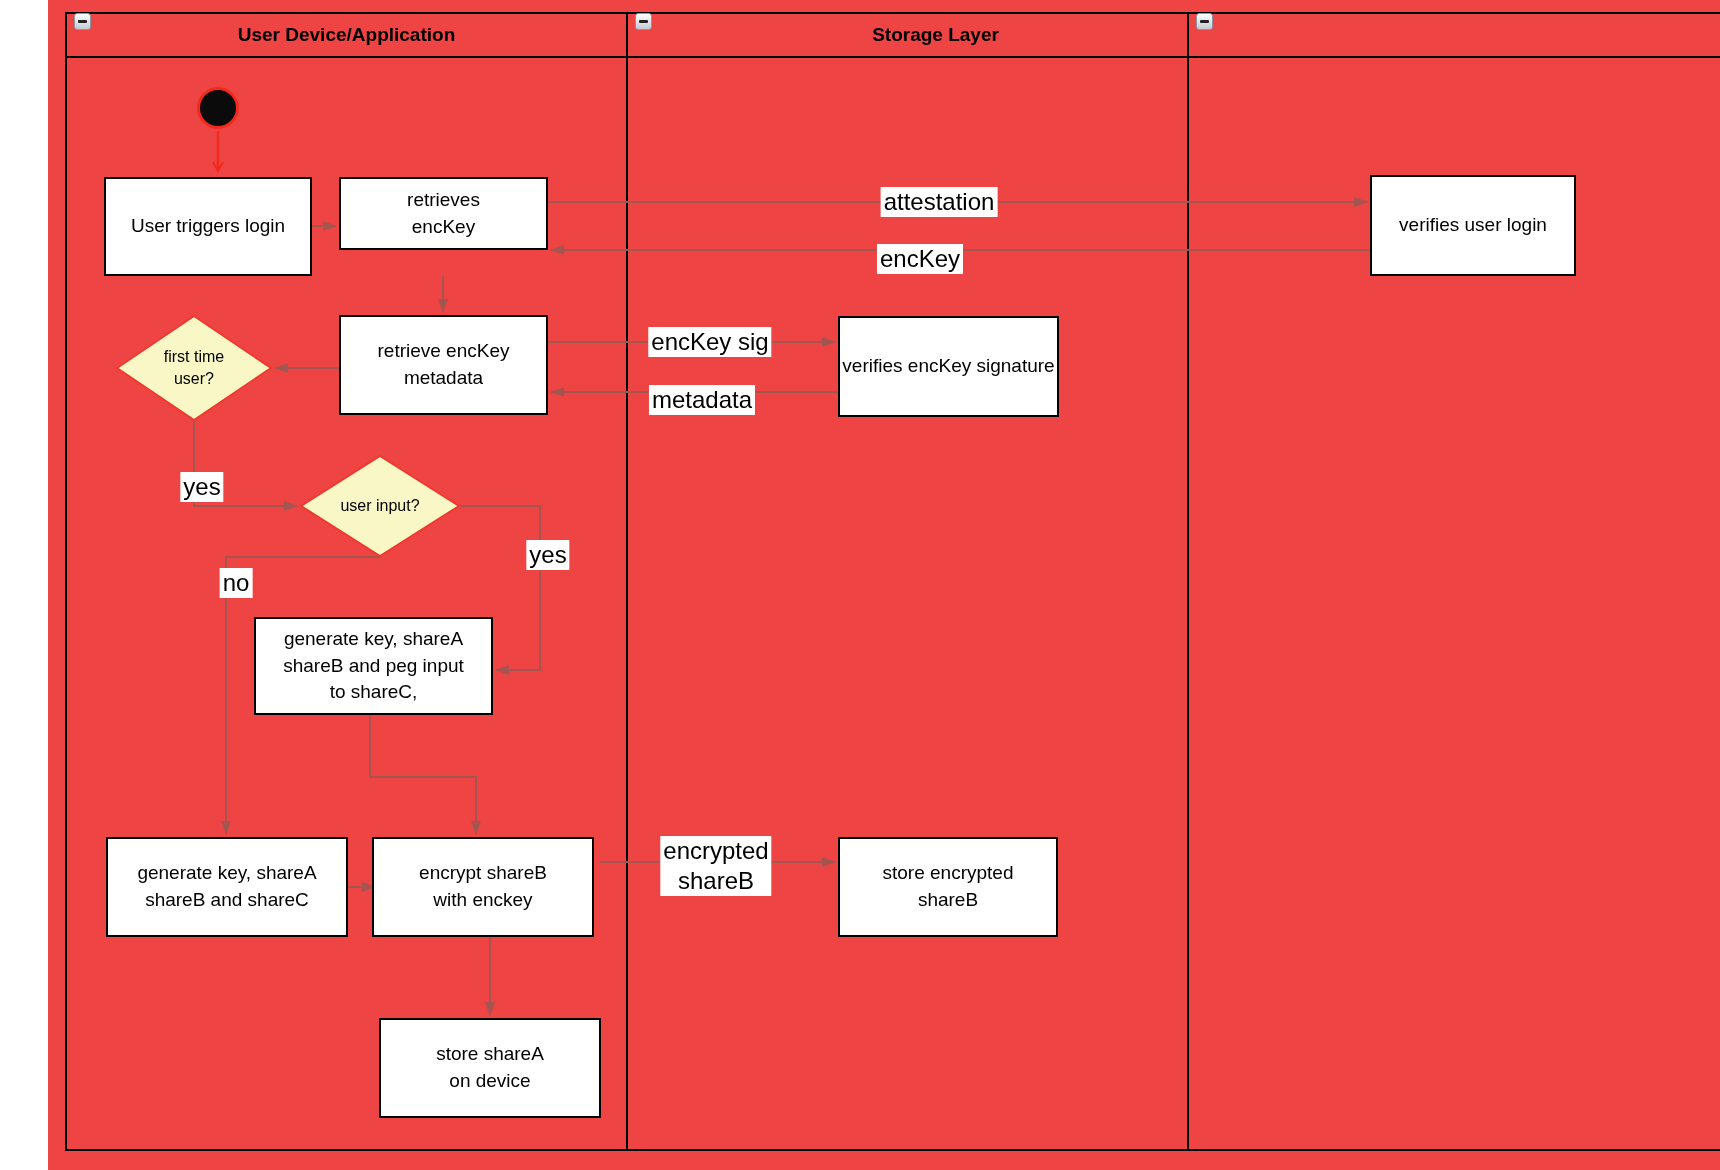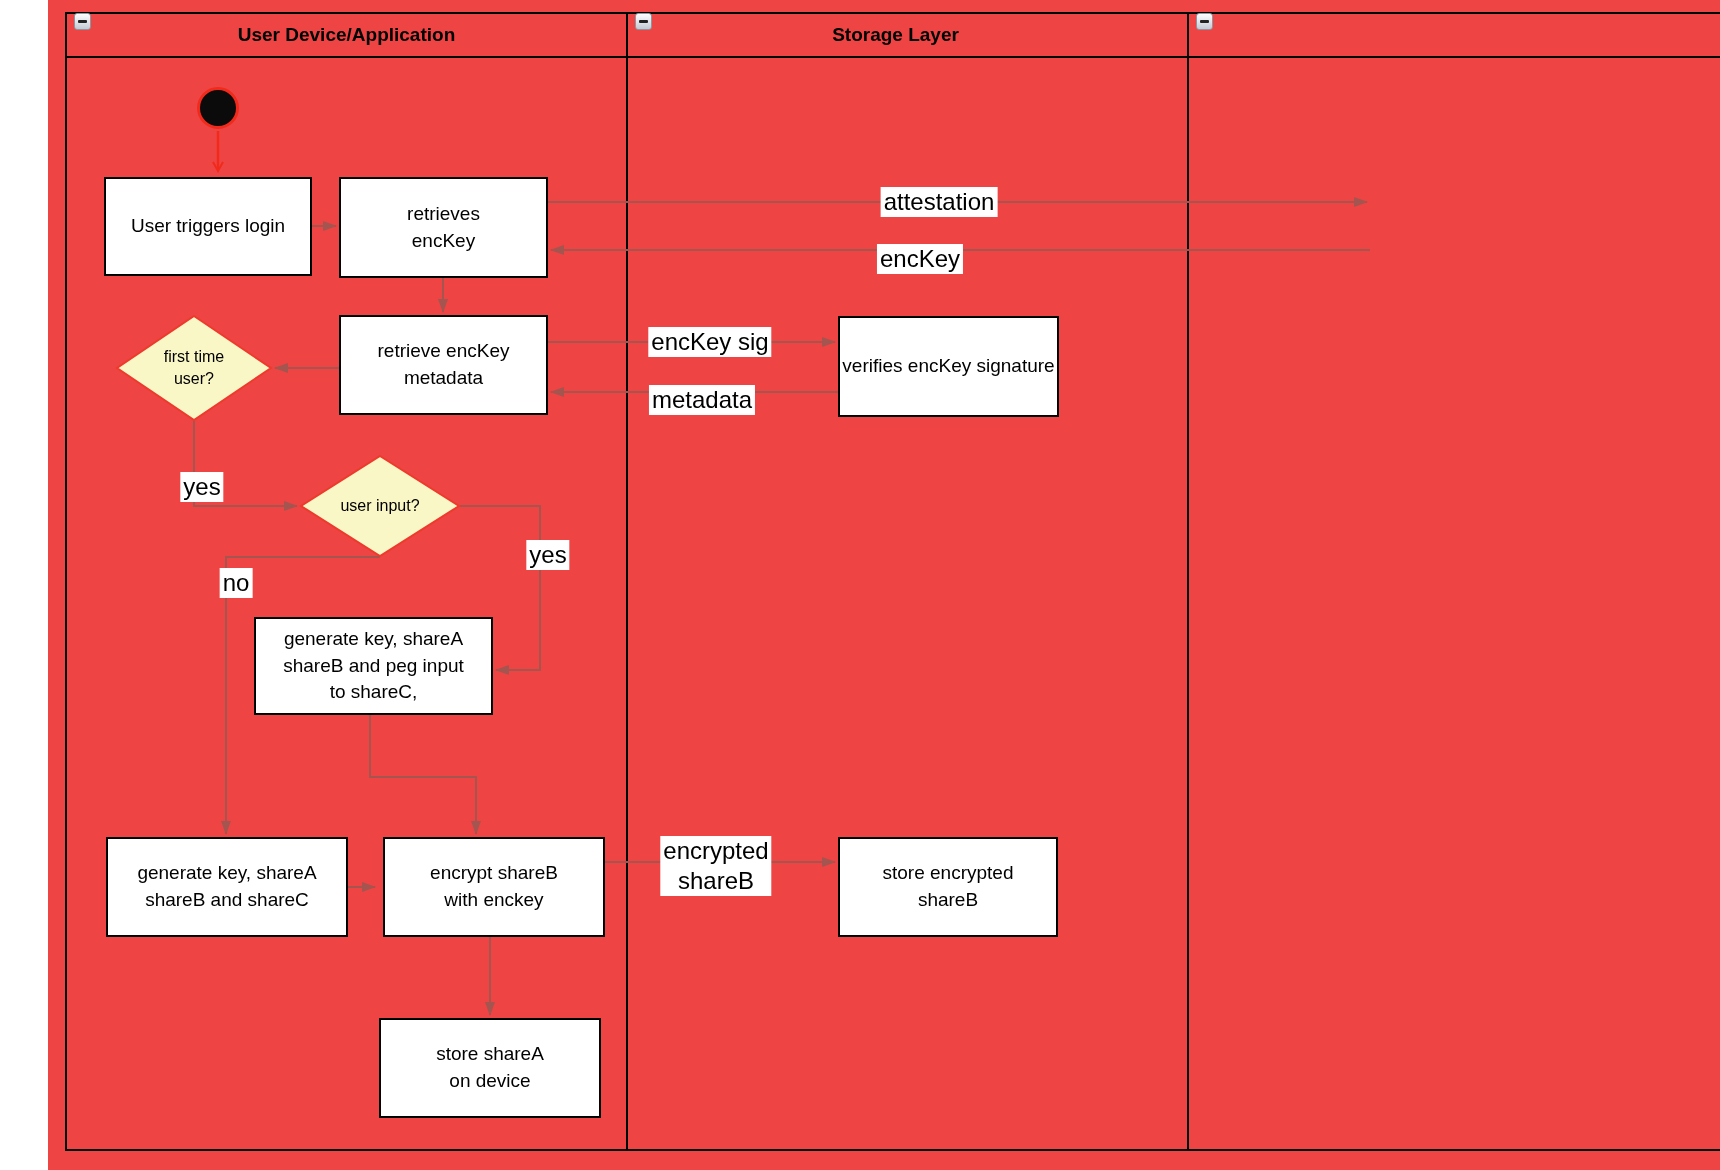--- a/index.html
+++ b/index.html
@@ -81,45 +81,48 @@
     <path class="edge" d="M332,557 H178 V834" marker-end="url(#tri)"></path>
     <path class="edge" d="M322,715 V777 H428 V834" marker-end="url(#tri)"></path>
     <path class="edge" d="M300,887 H327" marker-end="url(#tri)"></path>
     <path class="edge" d="M552,862 H787" marker-end="url(#tri)"></path>
     <path class="edge" d="M442,937 V1015" marker-end="url(#tri)"></path>
   </svg>
 
   <div class="lane-header" style="left:18px;width:561px;">
     <span>User Device/Application</span>
   </div>
-  <div class="lane-header" style="left:567px;width:561px;">
+  <div class="lane-header" style="left:607px;width:561px;">
     <span>Storage Layer</span>
   </div>
 
   <div class="collapse-btn" style="left:26px;">
     <span class="minus-glyph"></span>
   </div>
   <div class="collapse-btn" style="left:587px;">
     <span class="minus-glyph"></span>
   </div>
   <div class="collapse-btn" style="left:1148px;">
     <span class="minus-glyph"></span>
   </div>
 
   <div class="start-node"></div>
 
   <div class="node" style="left:56px;top:177px;width:208px;height:99px;">
     <span class="node-text">User triggers login</span>
   </div>
 
-  <div class="node" style="left:291px;top:177px;width:209px;height:101px;">
+  <div class="node" style="left:291px;top:177px;width:209px;height:73px;">
     <span class="node-text">retrieves
 encKey</span>
   </div>
 
+  <div class="node" style="left:1322px;top:175px;width:206px;height:101px;">
+    <span class="node-text">verifies user login</span>
+  </div>
 
   <div class="node" style="left:291px;top:315px;width:209px;height:100px;">
     <span class="node-text">retrieve encKey
 metadata</span>
   </div>
 
   <div class="node" style="left:790px;top:316px;width:221px;height:101px;">
     <span class="node-text nowrap">verifies encKey signature</span>
   </div>
 
@@ -127,21 +130,21 @@
     <span class="node-text">generate key, shareA
 shareB and peg input
 to shareC,</span>
   </div>
 
   <div class="node" style="left:58px;top:837px;width:242px;height:100px;">
     <span class="node-text">generate key, shareA
 shareB and shareC</span>
   </div>
 
-  <div class="node" style="left:335px;top:837px;width:222px;height:100px;">
+  <div class="node" style="left:324px;top:837px;width:222px;height:100px;">
     <span class="node-text">encrypt shareB
 with enckey</span>
   </div>
 
   <div class="node" style="left:790px;top:837px;width:220px;height:100px;">
     <span class="node-text">store encrypted
 shareB</span>
   </div>
 
   <div class="node" style="left:331px;top:1018px;width:222px;height:100px;">

